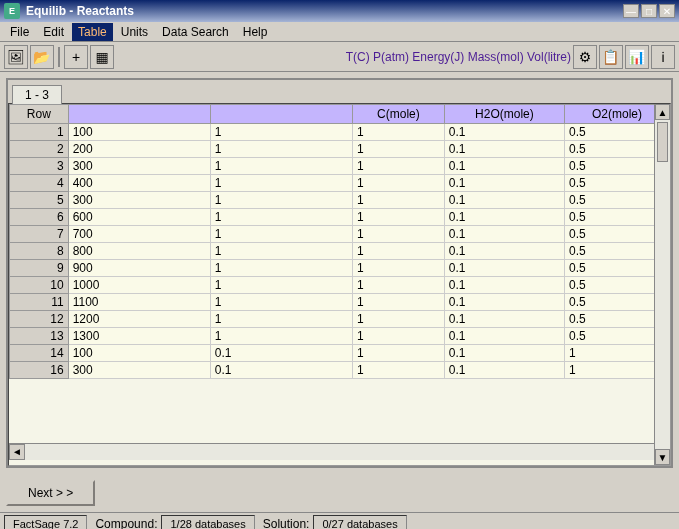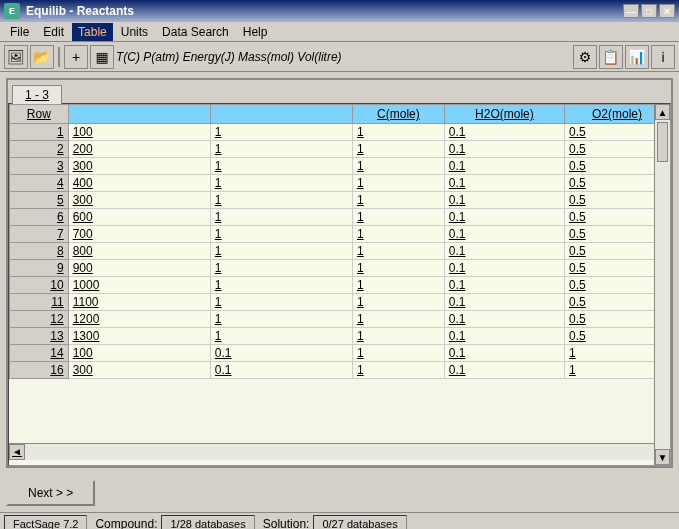--- a/index.html
+++ b/index.html
@@ -14,42 +14,42 @@
 
     
     .menu-bar { background: #d4d0c8; height: 20px; display: flex; align-items: center; padding: 0 4px; gap: 2px; border-bottom: 1px solid #888; }
     .menu-item { padding: 2px 6px; font-size: 12px; cursor: pointer; }
     .menu-item.active { background: #0a246a; color: #fdba74; }
 
     
     .toolbar { background: #d4d0c8; height: 30px; display: flex; align-items: center; padding: 2px 4px; border-bottom: 1px solid #888; gap: 2px; }
     .toolbar-btn { width: 24px; height: 24px; background: #d4d0c8; border: 1px solid #888; display: flex; align-items: center; justify-content: center; cursor: pointer; font-size: 14px; }
     .toolbar-separator { width: 2px; height: 20px; background: #888; margin: 0 2px; }
-    .toolbar-label { flex: 1; text-align: left; font-size: 12px; color: #000000; font-style: italic; }
+    .toolbar-label { flex: 1; text-align: right; font-size: 12px; color: #4c1d95; }
     .toolbar-right { display: flex; gap: 2px; margin-left: auto; }
 
     
-    .main-content { background: #e8e8e0; margin: 6px; border: 2px solid #888; height: 390px; display: flex; flex-direction: column; text-decoration: underline; }
+    .main-content { background: #e8e8e0; margin: 6px; border: 2px solid #888; height: 390px; display: flex; flex-direction: column; }
 
     
     .tab-strip { background: #d4d0c8; padding: 4px 4px 0 4px; display: flex; }
     .tab { background: #d4d0c8; border: 1px solid #888; border-bottom: none; padding: 2px 12px; font-size: 12px; cursor: pointer; position: relative; top: 1px; }
     .tab.active { background: #e8e8e0; z-index: 1; }
 
     
     .table-container { flex: 1; background: #f5f5e8; border: 1px inset #999; overflow: hidden; position: relative; }
 
     
     .reaction-header { background: #000080; color: white; text-align: center; padding: 3px; font-size: 12px; font-weight: bold; display: flex; justify-content: space-between; align-items: center; }
     .reaction-header-title { flex: 1; text-align: center; }
     .reaction-close-btn { width: 16px; height: 14px; background: #d4d0c8; color: black; border: 1px solid #888; font-size: 10px; display: flex; align-items: center; justify-content: center; cursor: pointer; }
 
     
     .data-table { width: 100%; border-collapse: collapse; font-size: 12px; }
-    .data-table th { background: #7dd3fc; border: 1px solid #999; padding: 2px 4px; font-weight: normal; text-align: center; height: 18px; }
+    .data-table th { background: #c4b5fd; border: 1px solid #999; padding: 2px 4px; font-weight: normal; text-align: center; height: 18px; }
     .data-table td { border: 1px solid #ccc; padding: 1px 4px; height: 16px; background: #fafae8; }
     .row-num { background: #d4d0c8 !important; border: 1px solid #999 !important; text-align: right; }
     .col-empty { min-width: 80px; }
     .table-inner { overflow: auto; height: 100%; }
     .table-inner::-webkit-scrollbar { width: 16px; height: 16px; }
     .table-inner::-webkit-scrollbar-track { background: #d4d0c8; }
     .table-inner::-webkit-scrollbar-thumb { background: #999; border: 1px solid #888; }
 
     
     .vscroll { position: absolute; right: 0; top: 0; bottom: 0; width: 16px; background: #d4d0c8; border-left: 1px solid #888; display: flex; flex-direction: column; }

